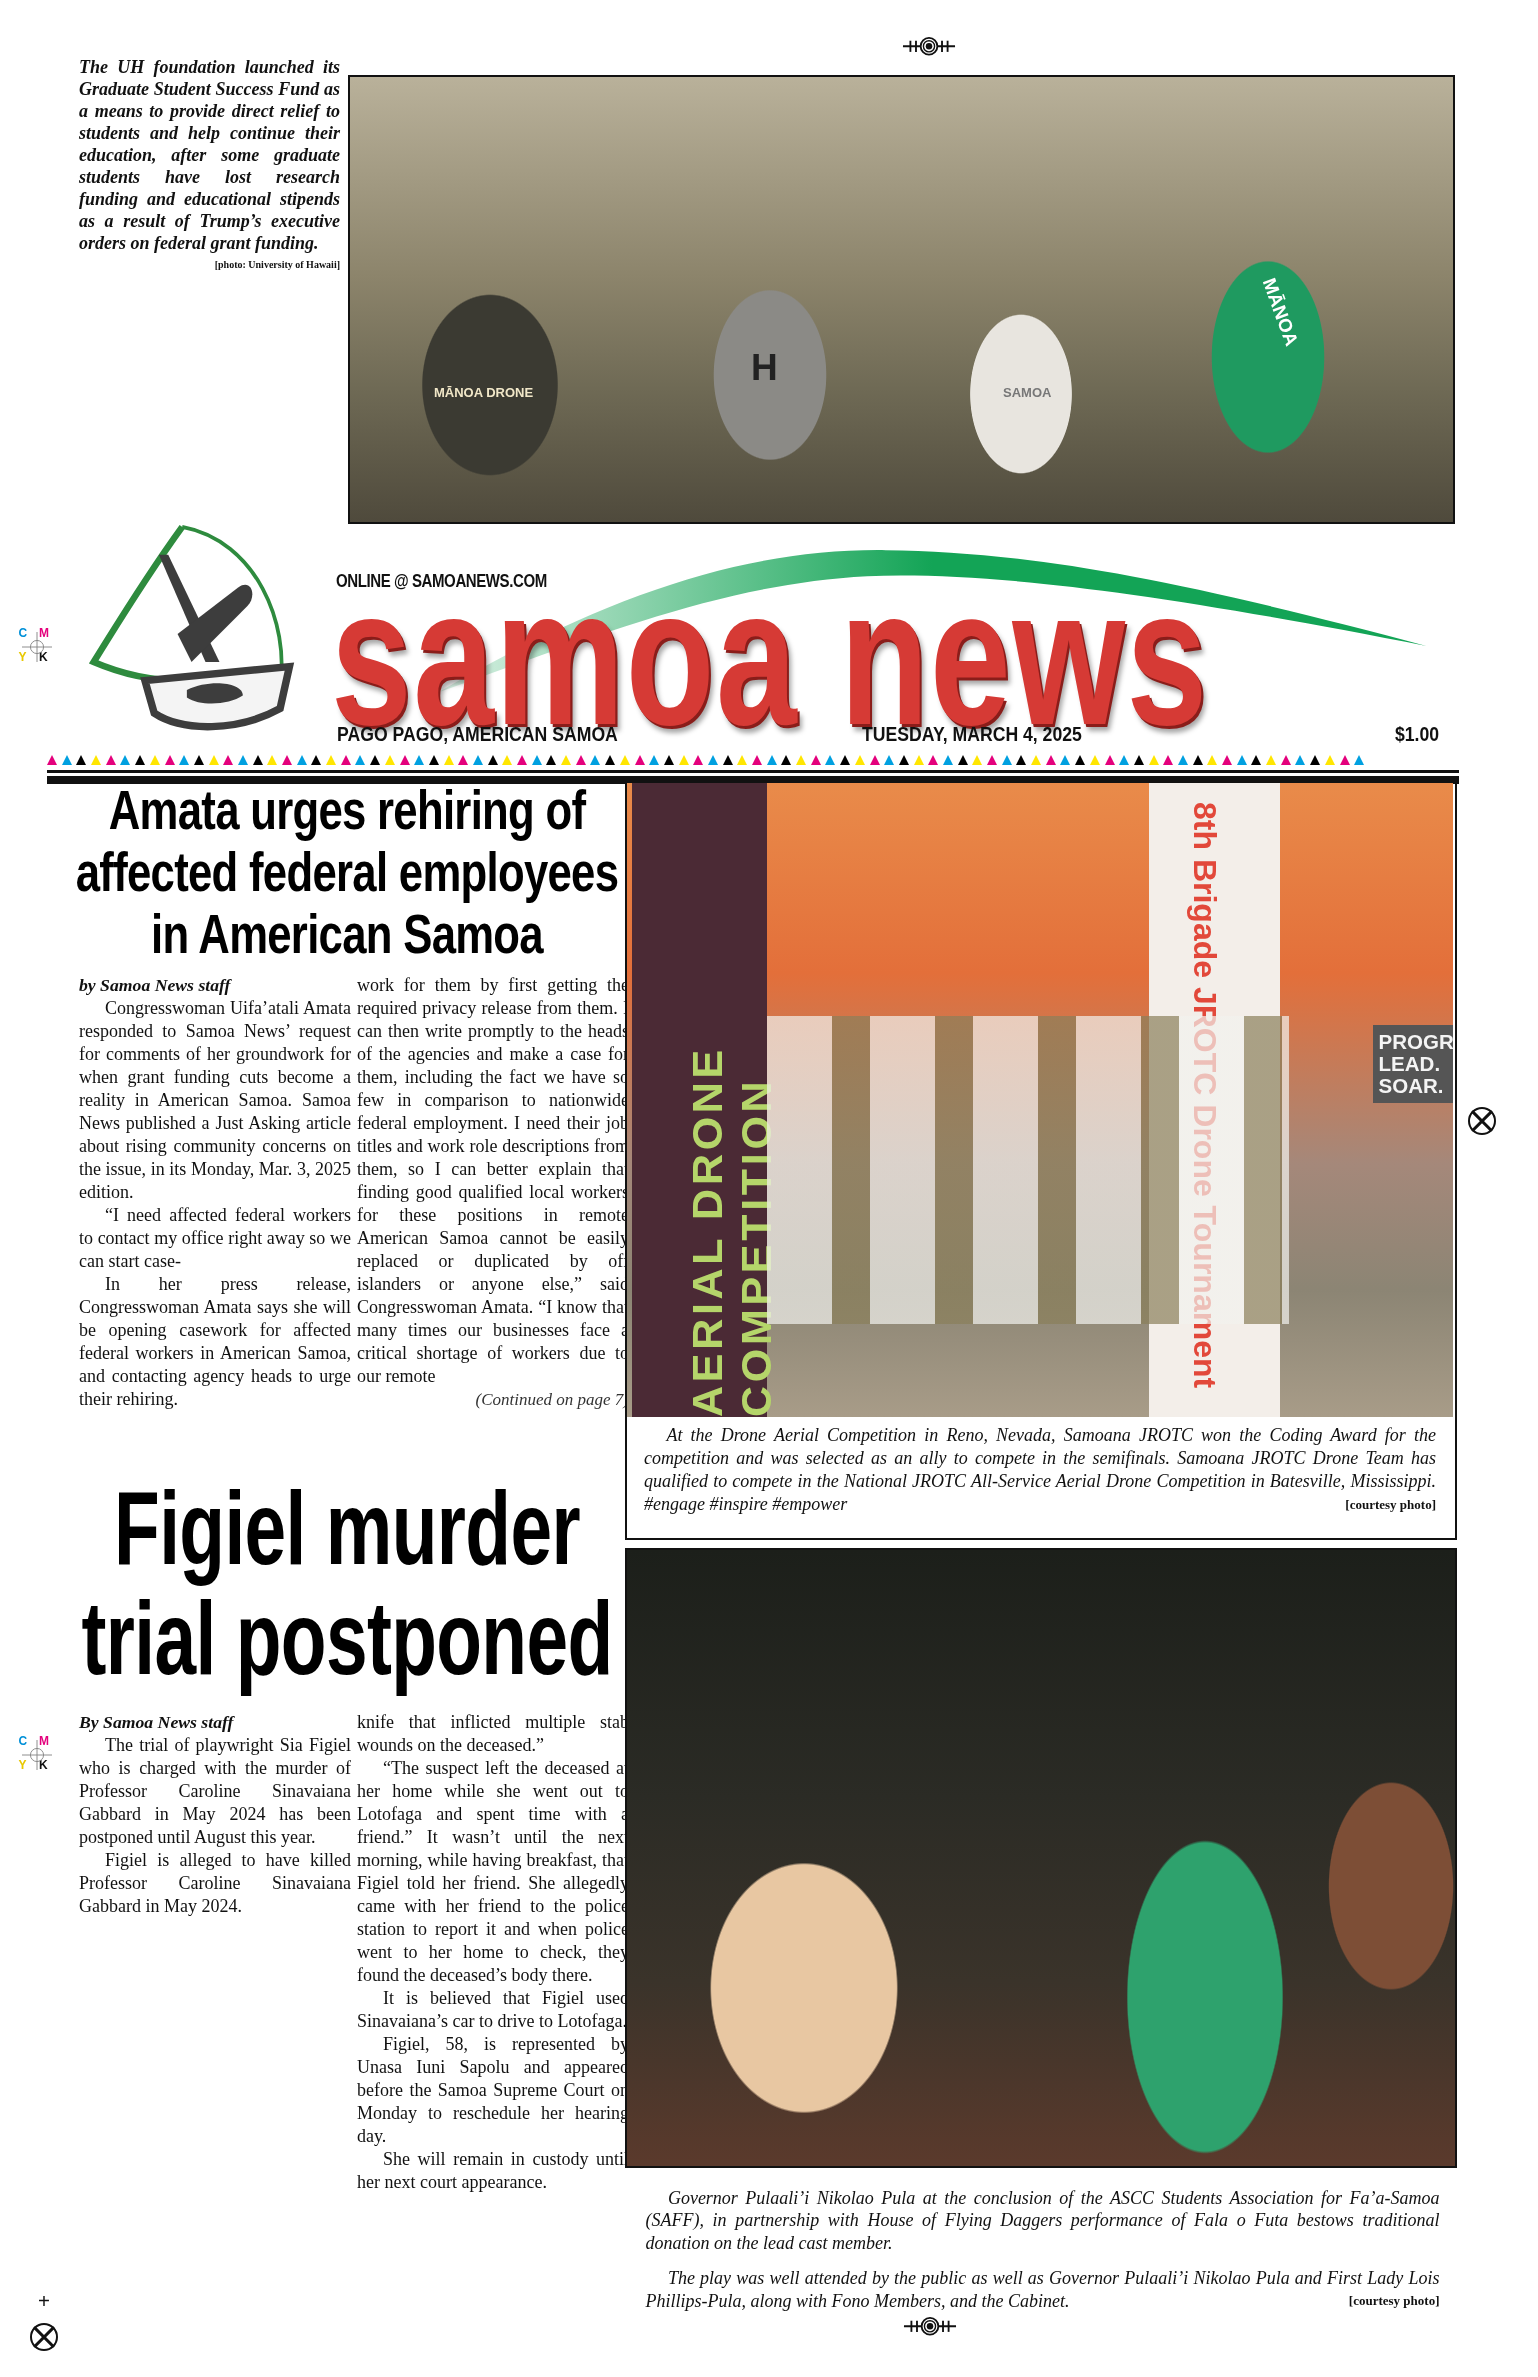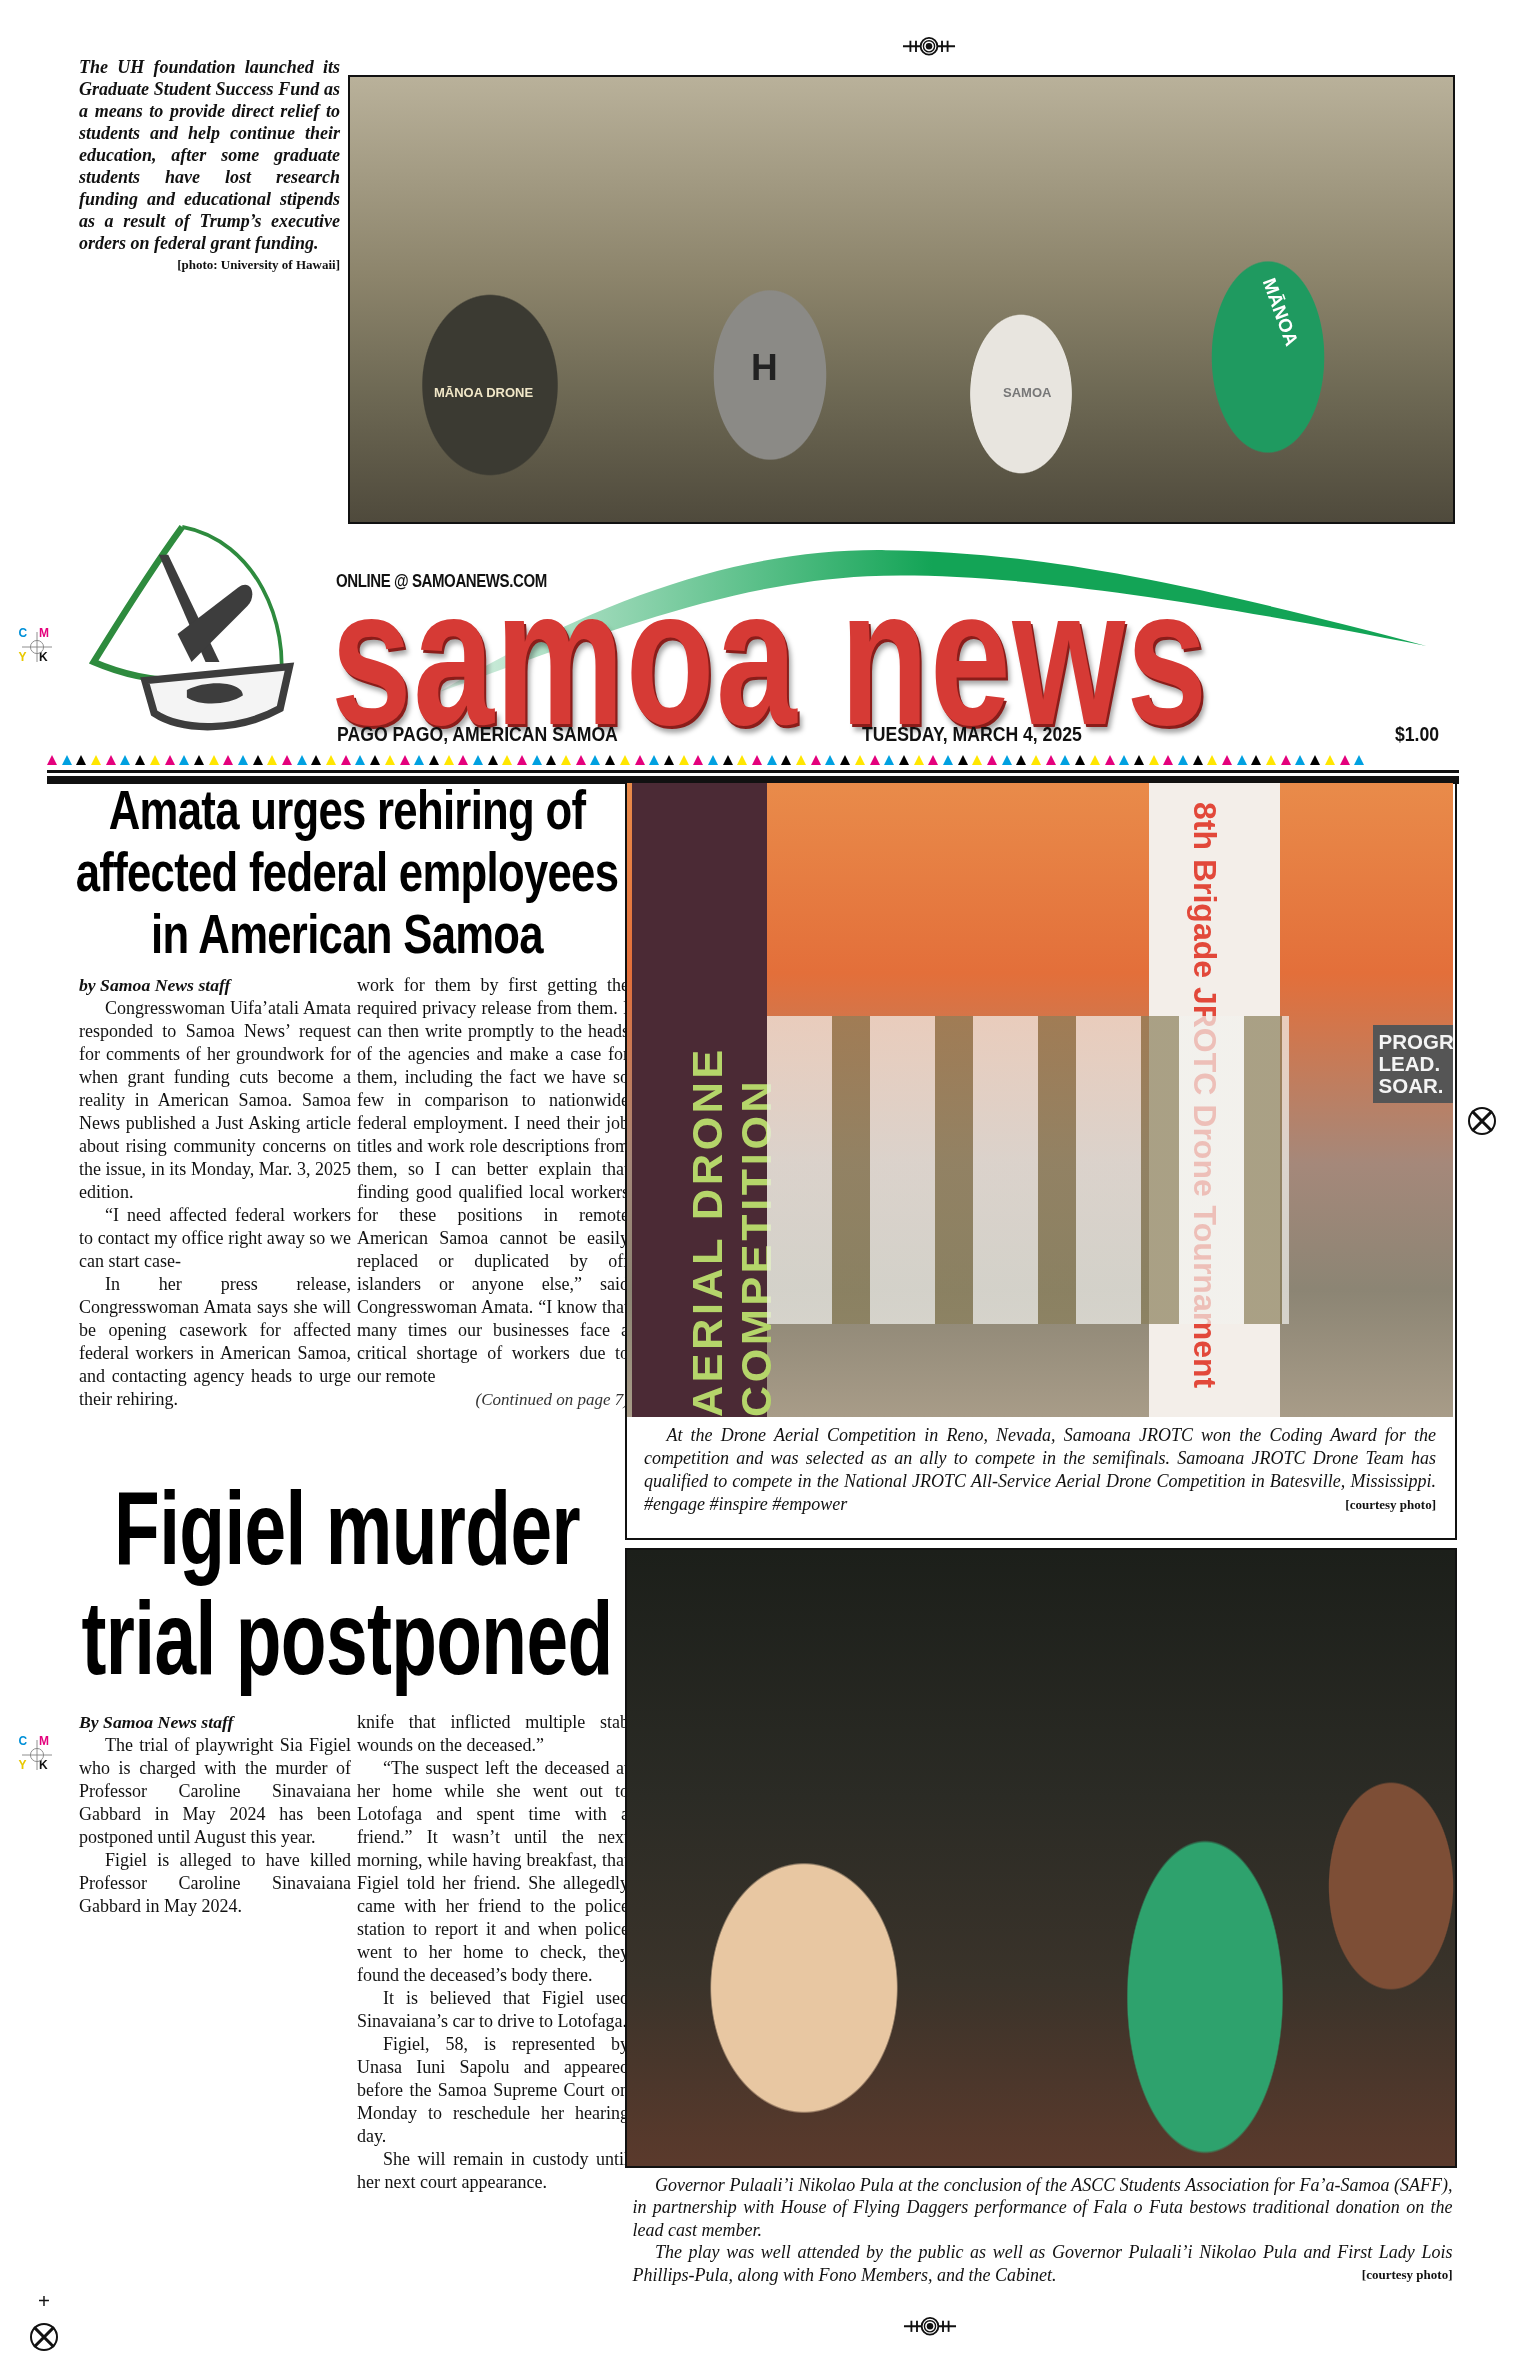--- a/index.html
+++ b/index.html
@@ -10,21 +10,21 @@
   .regmark { position:absolute; width:56px; height:18.6px; }
   .crossmark { position:absolute; width:28px; height:28px; border:2.8px solid #111; border-radius:50%; box-sizing:border-box; }
   .crossmark::before, .crossmark::after { content:""; position:absolute; left:50%; top:50%; width:28px; height:2.8px; background:#111; }
   .crossmark::before { transform:translate(-50%,-50%) rotate(45deg); }
   .crossmark::after { transform:translate(-50%,-50%) rotate(-45deg); }
   .cmyk { position:absolute; width:37px; height:41px; font-family:"Liberation Sans", sans-serif; font-weight:bold; font-size:12px; }
   .cmyk span { position:absolute; }
 
   
   .top-caption { left:79px; top:56px; width:261px; font-style:italic; font-weight:bold; font-size:18px; line-height:22px; text-align:justify; text-align-last:left; }
-  .credit { font-style:normal; font-weight:bold; font-size:13px; text-align:left; display:block; text-align-last:right;font-family:Liberation Serif, serif; }
+  .credit { font-style:normal; font-weight:bold; font-size:10px; text-align:left; display:block; text-align-last:right;font-family:Liberation Serif, serif; }
   .photo { position:absolute; border:2.8px solid #111; box-sizing:border-box; overflow:hidden; }
   .top-photo { left:348px; top:75px; width:1107px; height:449px;
     background:
       radial-gradient(ellipse 112px 149px at 140px 308px, #3b3a32 0 60%, transparent 61%),
       radial-gradient(ellipse 93px 140px at 420px 298px, #8b8a86 0 60%, transparent 61%),
       radial-gradient(ellipse 84px 131px at 671px 317px, #e8e5df 0 60%, transparent 61%),
       radial-gradient(ellipse 93px 158px at 918px 280px, #1f9a60 0 60%, transparent 61%),
       linear-gradient(180deg, #b9b19a 0%, #8c846b 45%, #6f6a55 70%, #4f4a3c 100%); }
 
   
@@ -62,21 +62,21 @@
 
   
   .perf-box { left:625px; top:1548px; width:832px; height:820px; }
   .perf-photo { position:absolute; left:0; top:0; width:832px; height:620px; border:2.8px solid #111; box-sizing:border-box; overflow:hidden;
     background:
       radial-gradient(ellipse 168px 224px at 177px 438px, #e8c7a2 0 55%, transparent 56%),
       radial-gradient(ellipse 140px 280px at 578px 447px, #2ea26d 0 55%, transparent 56%),
       radial-gradient(ellipse 112px 186px at 764px 336px, #7d4e36 0 55%, transparent 56%),
       linear-gradient(180deg, #1c1f1a 0%, #2b2b25 40%, #3a332a 70%, #5b3a2c 100%); }
   .perf-caption { position:absolute; left:7.5px; top:626px; width:820px; font-style:italic; font-size:18px; line-height:22.4px; text-align:justify; }
-  .perf-caption p { margin:0; text-indent:22.4px; }
+  .perf-caption p { margin:13px; text-indent:22.4px; }
 
   .ph-label { position:absolute; font-family:"Liberation Sans", sans-serif; font-weight:bold; }
 </style>
 </head>
 <body>
 
 <svg class="regmark" style="left:901px;top:37px;" viewBox="0 0 60 20">
   <line x1="2" y1="10" x2="58" y2="10" stroke="#111" stroke-width="2"></line>
   <line x1="10" y1="4" x2="10" y2="16" stroke="#111" stroke-width="2"></line>
     <line x1="16" y1="4" x2="16" y2="16" stroke="#111" stroke-width="2"></line>

